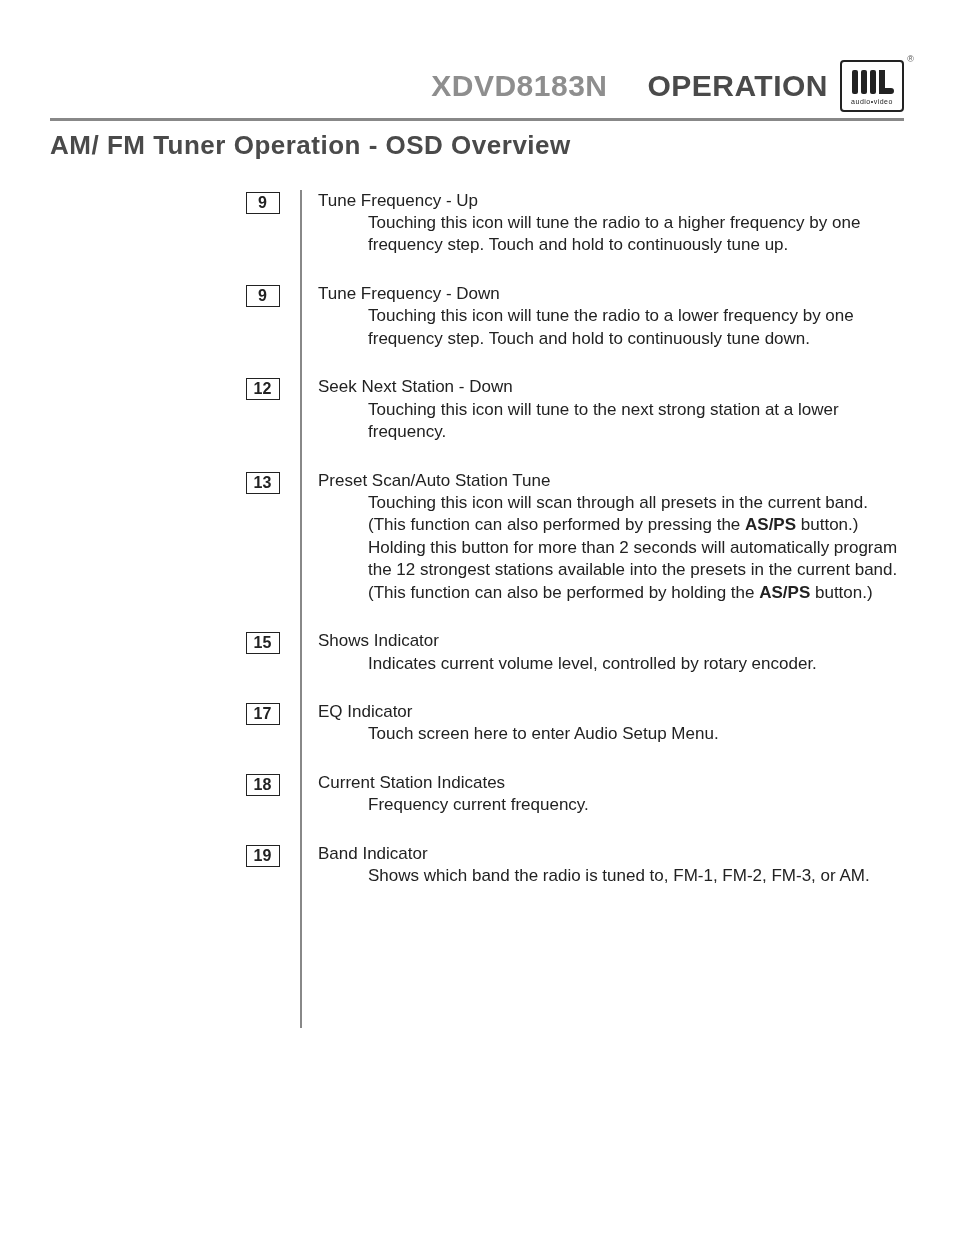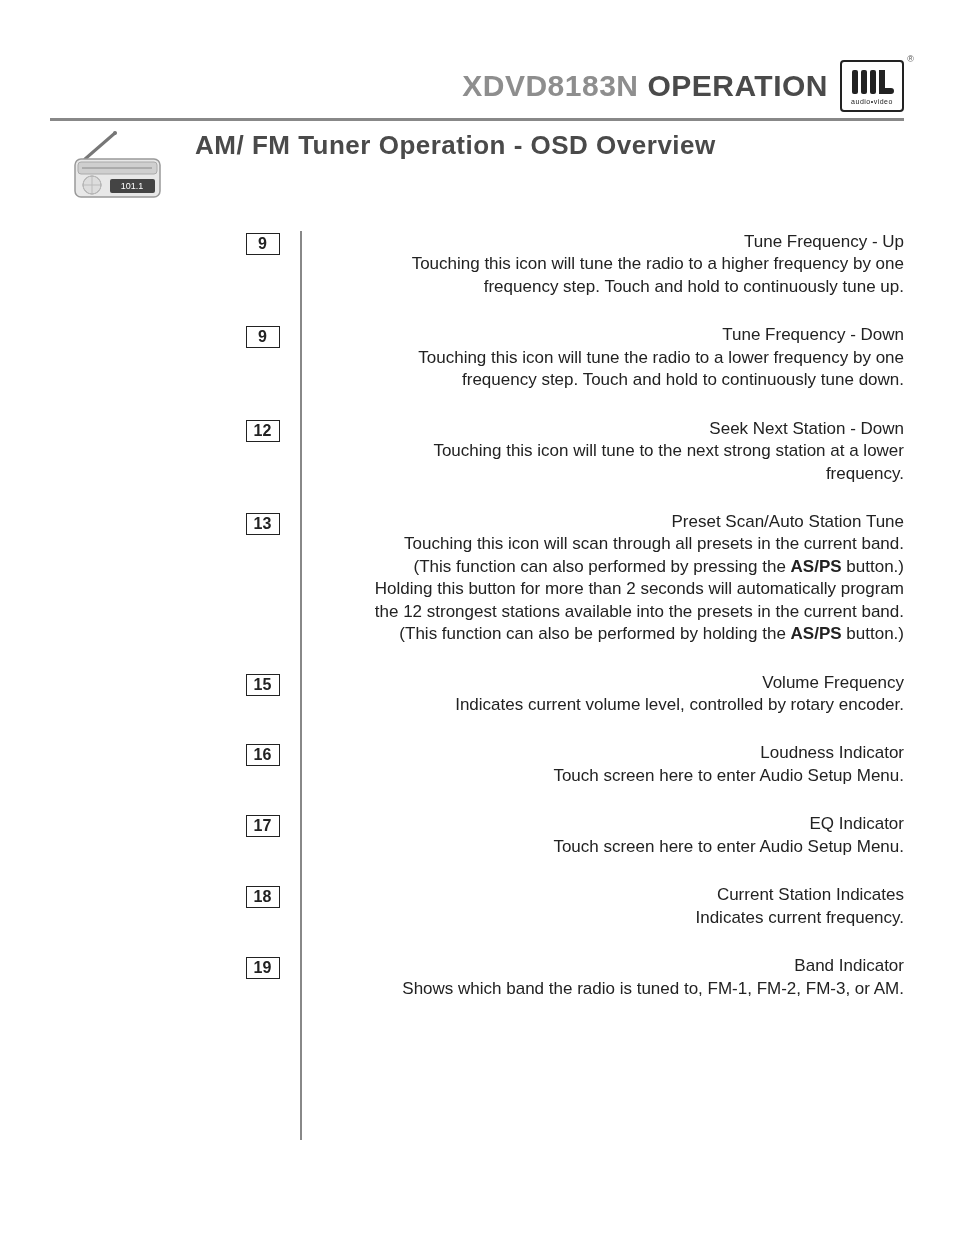--- a/index.html
+++ b/index.html
@@ -3,34 +3,34 @@
 <meta charset="utf-8">
 <style>
   * { box-sizing: border-box; margin: 0; padding: 0; }
   html, body { width: 954px; background: #fff; font-family: Arial, Helvetica, sans-serif; color: #333; }
   .page { width: 954px; min-height: 1235px; padding: 60px 50px 30px 50px; position: relative; }
 
   
   .header-line { display: flex; align-items: center; justify-content: flex-end; gap: 12px; }
   .product-title { font-family: "Arial Black", Arial, sans-serif; font-weight: 900; font-size: 30px; letter-spacing: 0.5px; }
   .product-title .model { color: #8e8e8e; }
-  .product-title .op { color: #4a4a4a; }
+  .product-title .op { color: #4a4a4a; margin-left: 31px; }
   .brand-logo { width: 64px; height: 52px; border: 2px solid #222; border-radius: 4px; display: flex; flex-direction: column; align-items: center; justify-content: center; background: #fff; position: relative; }
   .brand-logo .sub { font-size: 7px; letter-spacing: 0.5px; color: #222; margin-top: 2px; }
   .reg-mark { position: absolute; top: -6px; right: -10px; font-size: 9px; color: #555; }
 
   .hr-thick { height: 3px; background: #888; margin-top: 6px; }
 
   
   .section-row { display: flex; align-items: flex-start; margin-top: 10px; }
   .radio-icon { width: 95px; height: 70px; margin-left: 20px; margin-right: 30px; flex: 0 0 auto; }
   .section-title { font-family: "Arial Black", Arial, sans-serif; font-weight: 900; font-size: 26px; color: #4a4a4a; letter-spacing: 0.5px; line-height: 1.1; }
   .num-box { min-width: 34px; height: 22px; border: 1.5px solid #222; display: inline-flex; align-items: center; justify-content: center; font-family: "Arial Narrow", Arial, sans-serif; font-weight: 700; font-size: 16px; padding: 0 6px; color: #222; }
   table.layout { border-collapse: collapse; width:100%;}
-  table.layout td { vertical-align: top; padding:0;text-align:right;}
+  table.layout td { vertical-align: top; padding:0;}
   table.layout td.numtd { width:75px; text-align:center; padding-top:2px;}
   table.layout td.sep { width:2px; background:#888;}
   table.layout td.txttd { padding-left:16px; padding-bottom:26px; font-size:17px; line-height:1.32; color:#222;}
   table.layout tr:last-child td.txttd { padding-bottom:0;}
   table.layout td.txttd .desc { padding-left:50px; display:block;}
 </style>
 </head>
 <body>
 
 <div class="page">
@@ -50,35 +50,20 @@
           <path d="M31 2 h6 v18 h6 a2 2 0 0 1 0 6 h-12 z" fill="#222"></path>
         </svg>
         <div class="sub">audio•video</div>
       </div>
     </div>
   </div>
 
   <div class="hr-thick"></div>
 
   <div class="section-row">
-    <div class="radio-icon">
-      <svg viewBox="0 0 95 70" width="95" height="70">
-        <line x1="15" y1="28" x2="45" y2="2" stroke="#777" stroke-width="3" stroke-linecap="round"></line>
-        <circle cx="45" cy="2" r="2" fill="#777"></circle>
-        <rect x="5" y="28" width="85" height="38" rx="6" fill="#e8e8e8" stroke="#999" stroke-width="1.5"></rect>
-        <rect x="8" y="31" width="79" height="12" rx="3" fill="#cfcfcf" stroke="#aaa"></rect>
-        <line x1="12" y1="37" x2="82" y2="37" stroke="#888"></line>
-        <circle cx="22" cy="54" r="9" fill="#ddd" stroke="#999"></circle>
-        <path d="M22 45 a9 9 0 0 1 0 18 a9 9 0 0 1 0 -18" fill="none" stroke="#bbb"></path>
-        <line x1="14" y1="54" x2="30" y2="54" stroke="#bbb"></line>
-        <line x1="22" y1="46" x2="22" y2="62" stroke="#bbb"></line>
-        <rect x="40" y="48" width="45" height="14" rx="2" fill="#444"></rect>
-        <text x="62" y="58" fill="#fff" font-size="9" font-family="Arial" text-anchor="middle">101.1</text>
-      </svg>
-    </div>
     <div class="section-title">AM/ FM Tuner Operation - OSD Overview</div>
   </div>
 
   <div style="height:30px;"></div>
 
   <div style="padding-left:175px;">
     <table class="layout">
       <tbody id="items-body">
           <tr>
             <td class="numtd"><span class="num-box">9</span></td>
@@ -96,36 +81,31 @@
             <td class="txttd"><span>Seek Next Station - Down</span><span class="desc">Touching this icon will tune to the next strong station at a lower frequency.</span></td>
           </tr>
           <tr>
             <td class="numtd"><span class="num-box">13</span></td>
             <td class="sep"></td>
             <td class="txttd"><span>Preset Scan/Auto Station Tune</span><span class="desc">Touching this icon will scan through all presets in the current band. (This function can also performed by pressing the <b>AS/PS</b> button.) Holding this button for more than 2 seconds will automatically program the 12 strongest stations available into the presets in the current band. (This function can also be performed by holding the <b>AS/PS</b> button.)</span></td>
           </tr>
           <tr>
             <td class="numtd"><span class="num-box">15</span></td>
             <td class="sep"></td>
-            <td class="txttd"><span>Volume Frequency</span><span class="desc">Indicates current volume level, controlled by rotary encoder.</span></td>
-          </tr>
-          <tr>
-            <td class="numtd"><span class="num-box">16</span></td>
-            <td class="sep"></td>
-            <td class="txttd"><span>Loudness Indicator</span><span class="desc">Touch screen here to enter Audio Setup Menu.</span></td>
+            <td class="txttd"><span>Shows Indicator</span><span class="desc">Indicates current volume level, controlled by rotary encoder.</span></td>
           </tr>
           <tr>
             <td class="numtd"><span class="num-box">17</span></td>
             <td class="sep"></td>
             <td class="txttd"><span>EQ Indicator</span><span class="desc">Touch screen here to enter Audio Setup Menu.</span></td>
           </tr>
           <tr>
             <td class="numtd"><span class="num-box">18</span></td>
             <td class="sep"></td>
-            <td class="txttd"><span>Current Station Indicates</span><span class="desc">Indicates current frequency.</span></td>
+            <td class="txttd"><span>Current Station Indicates</span><span class="desc">Frequency current frequency.</span></td>
           </tr>
           <tr>
             <td class="numtd"><span class="num-box">19</span></td>
             <td class="sep"></td>
             <td class="txttd" style="padding-bottom: 140px;"><span>Band Indicator</span><span class="desc">Shows which band the radio is tuned to, FM-1, FM-2, FM-3, or AM.</span></td>
           </tr>
         </tbody>
     </table>
   </div>
 

